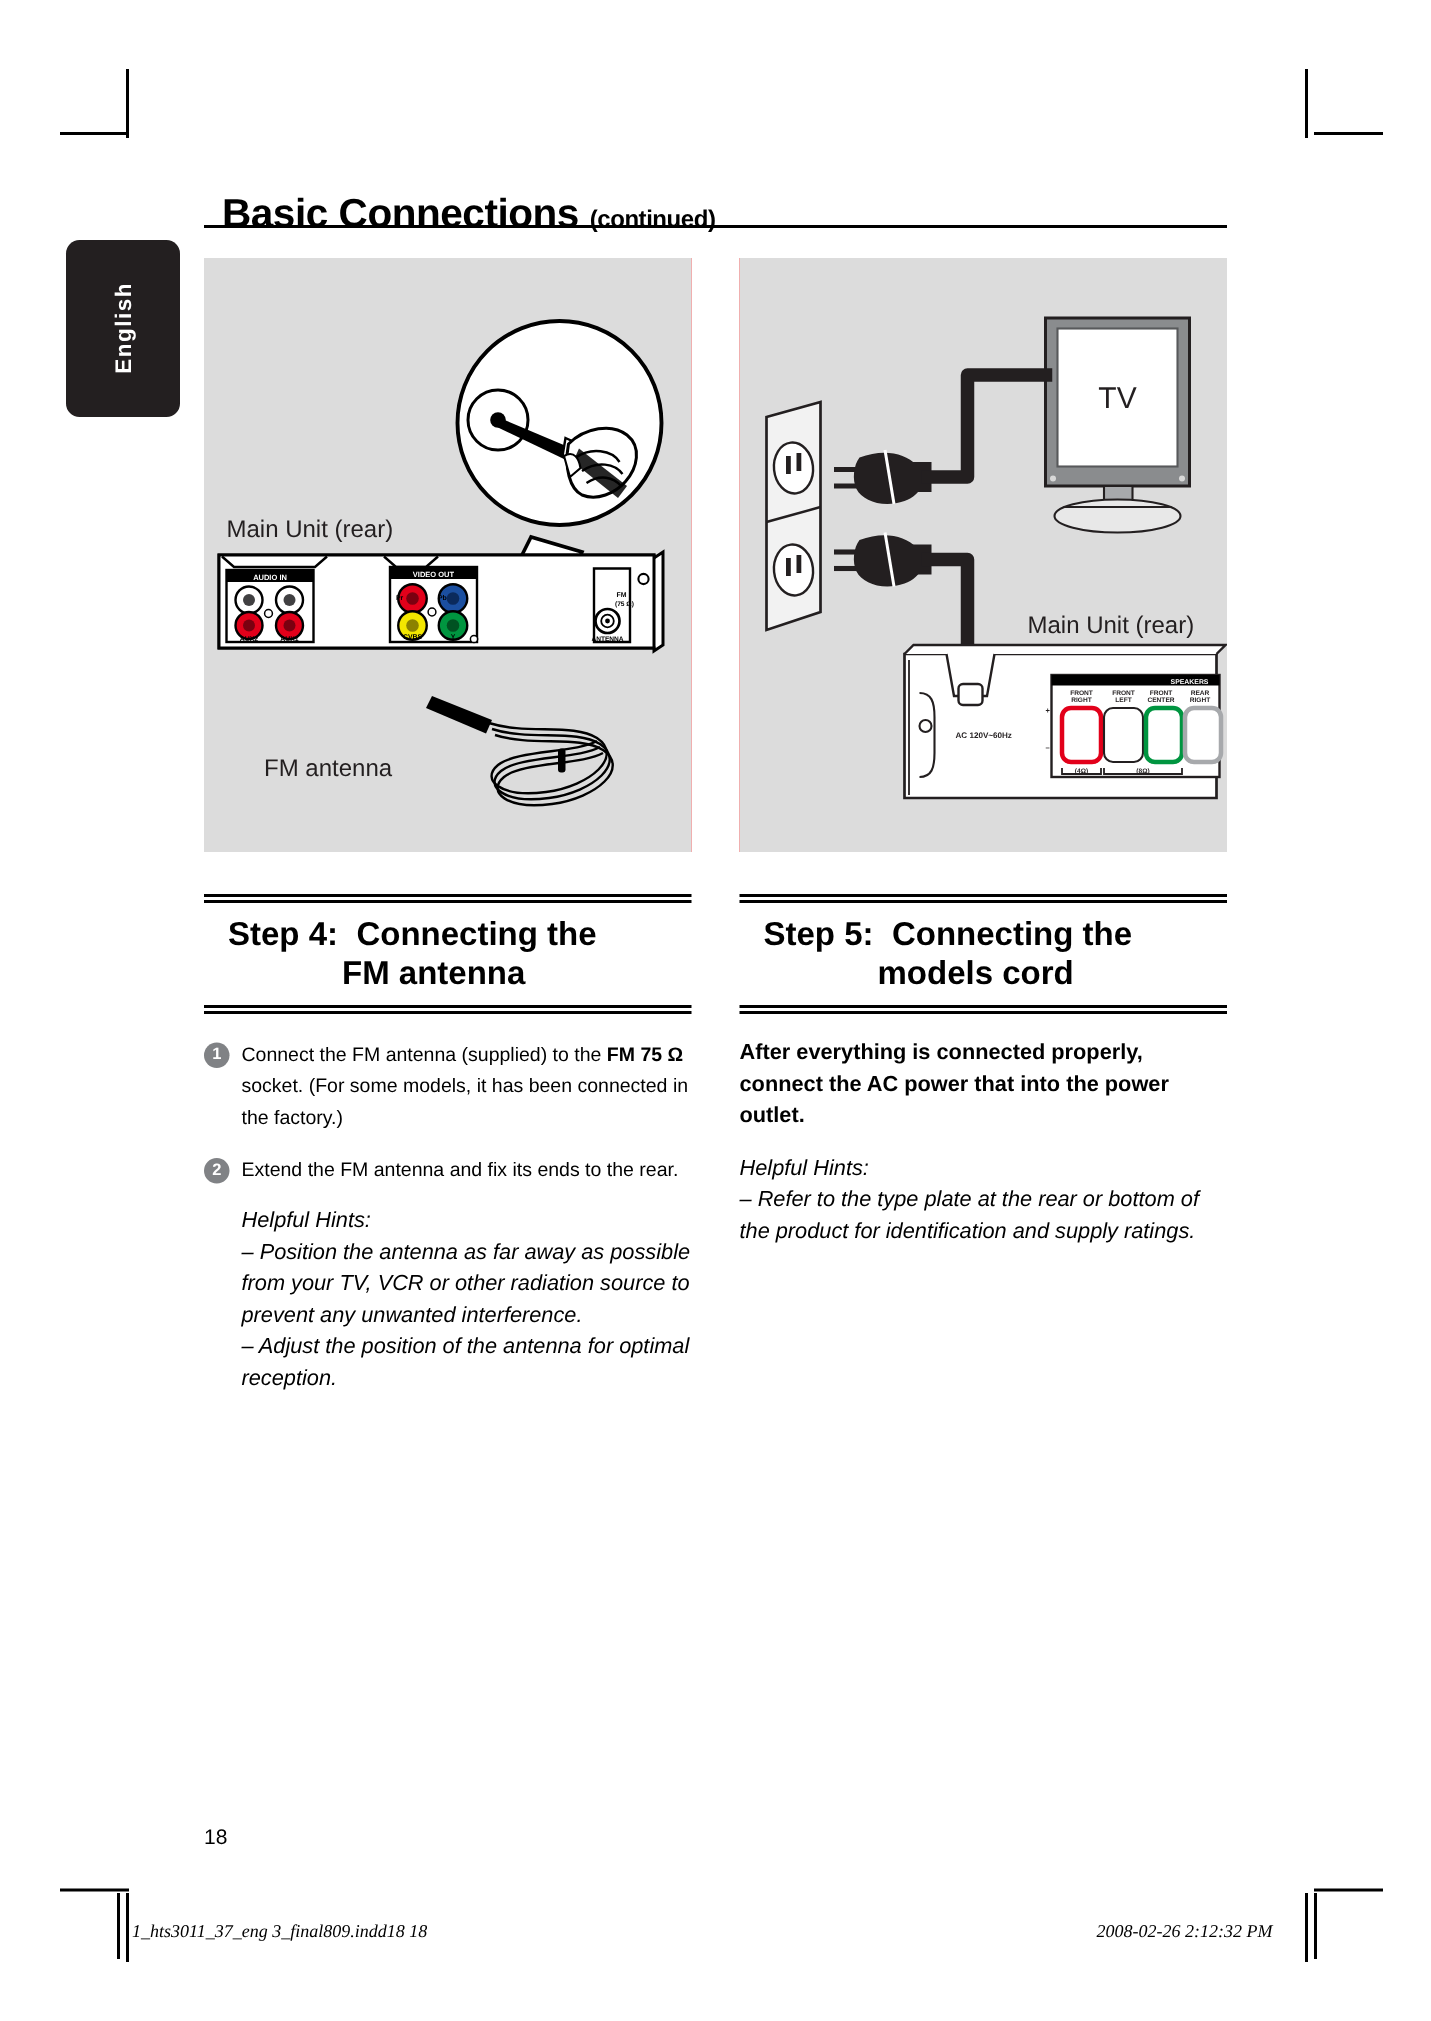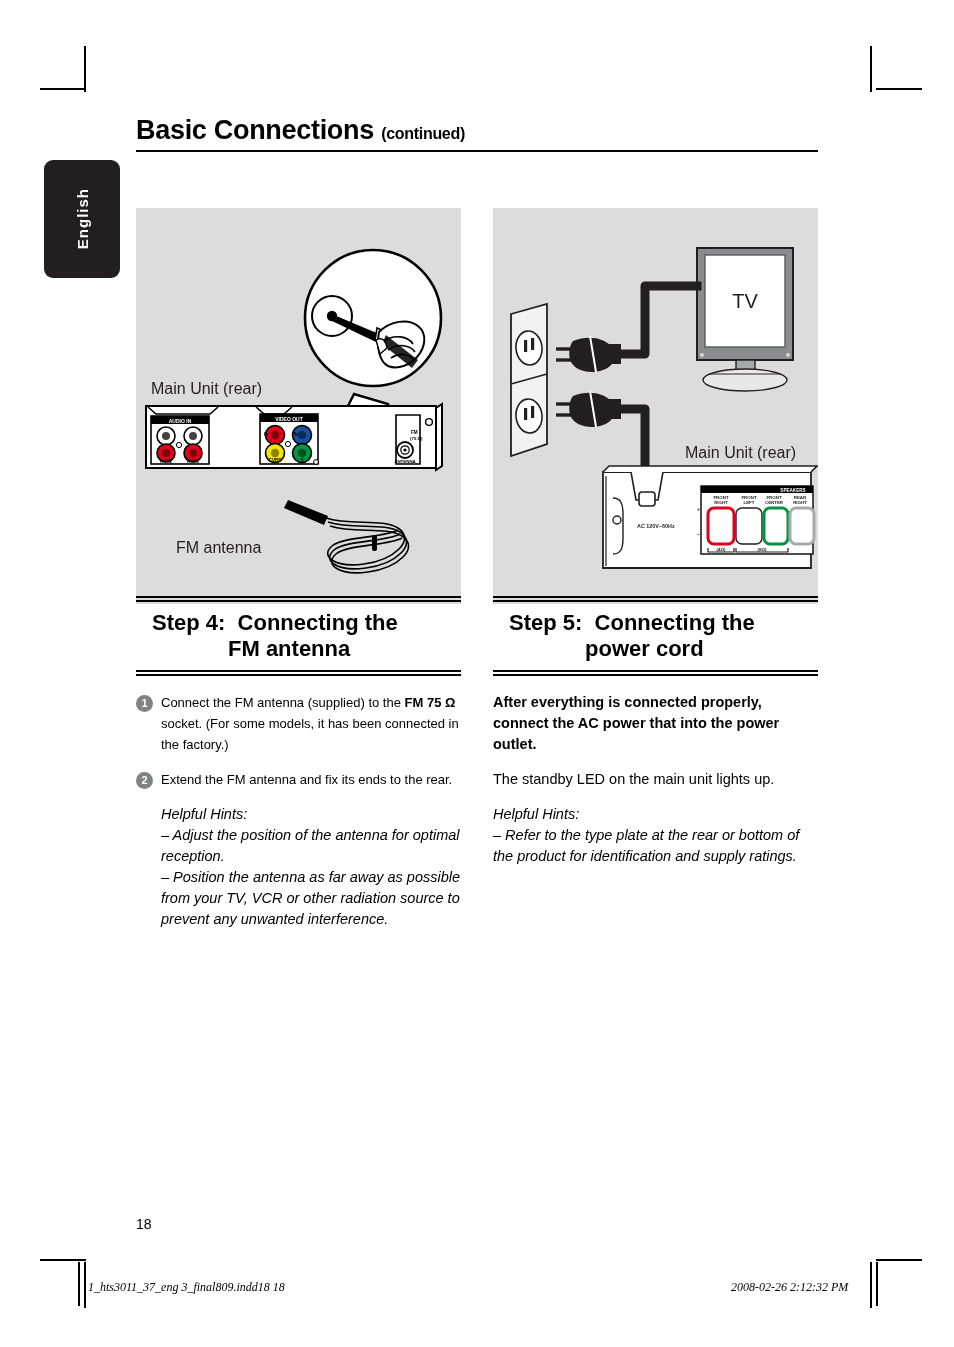--- a/index.html
+++ b/index.html
@@ -25,28 +25,28 @@
   }
   .lang-tab span{
     color:#fff;font-weight:bold;font-size:15px;letter-spacing:1px;
     writing-mode:vertical-rl;text-orientation:mixed;
     transform:rotate(180deg);
   }
 
   
   .page-head{position:absolute;left:136px;top:115px;width:682px;}
   .page-head h1{
-    margin:0;font-size:27px;font-weight:bold;letter-spacing:-0.3px;
+    margin:12px;font-size:27px;font-weight:bold;letter-spacing:-0.3px;
     font-family:"Liberation Sans", sans-serif;
   }
   .page-head h1 .cont{font-size:16px;font-weight:bold;}
   .head-rule{position:absolute;left:136px;top:150px;width:682px;height:2px;background:#000;}
 
   
-  .fig{position:absolute;background:#ef4444;margin-top:36px;}
+  .fig{position:absolute;background:#ef4444;}
   #fig-left{left:136px;top:172px;width:325px;height:396px;}
   #fig-right{left:493px;top:172px;width:325px;height:396px;}
   .fig svg{display:block;width:100%;height:100%;}
 
   
   .col{position:absolute;width:325px;}
   #col-left{left:136px;top:596px;}
   #col-right{left:493px;top:596px;}
   .rule-pair{margin:0;}
   .rule-pair .a{height:2px;background:#000;}
@@ -286,43 +286,42 @@
     <div class="num-item">
       <div class="num-bullet">1</div>
       <div class="num-text"><span>Connect the FM antenna (supplied) to the </span><b>FM 75 Ω</b><span> socket. (For some models, it has been connected in the factory.)</span></div>
     </div>
     <div class="num-item">
       <div class="num-bullet">2</div>
       <div class="num-text">Extend the FM antenna and fix its ends to the rear.</div>
     </div>
     <div class="hints" style="margin-left:25px;">
       <span class="hl">Helpful Hints:</span>
+      <span class="hl">– Position the antenna as far away as possible from your TV, VCR or other radiation source to prevent any unwanted interference.</span>
       <span class="hl">– Adjust the position of the antenna for optimal reception.</span>
-      <span class="hl">– Position the antenna as far away as possible from your TV, VCR or other radiation source to prevent any unwanted interference.</span>
     </div>
   </div>
 </div>
 
 <div class="col" id="col-right">
   <div class="rule-pair">
       <div class="a"></div>
       <div class="b"></div>
     </div>
   <div class="step-title">
     <span>Step 5:</span>&nbsp;&nbsp;<span>Connecting the</span>
-    <span class="l2">power cord</span>
+    <span class="l2">models cord</span>
   </div>
   <div class="rule-pair">
       <div class="a"></div>
       <div class="b"></div>
     </div>
 
   <div class="bold-block">After everything is connected properly, connect the AC power that into the power outlet.</div>
   <div class="body-text" style="margin-top:0;">
-    <p>The standby LED on the main unit lights up.</p>
     <div class="hints">
       <span class="hl">Helpful Hints:</span>
       <span class="hl">– Refer to the type plate at the rear or bottom of the product for identification and supply ratings.</span>
     </div>
   </div>
 </div>
 
 <div class="page-num">18</div>
 <div class="footer-rule-left"></div>
 <div class="footer-rule-right"></div>

